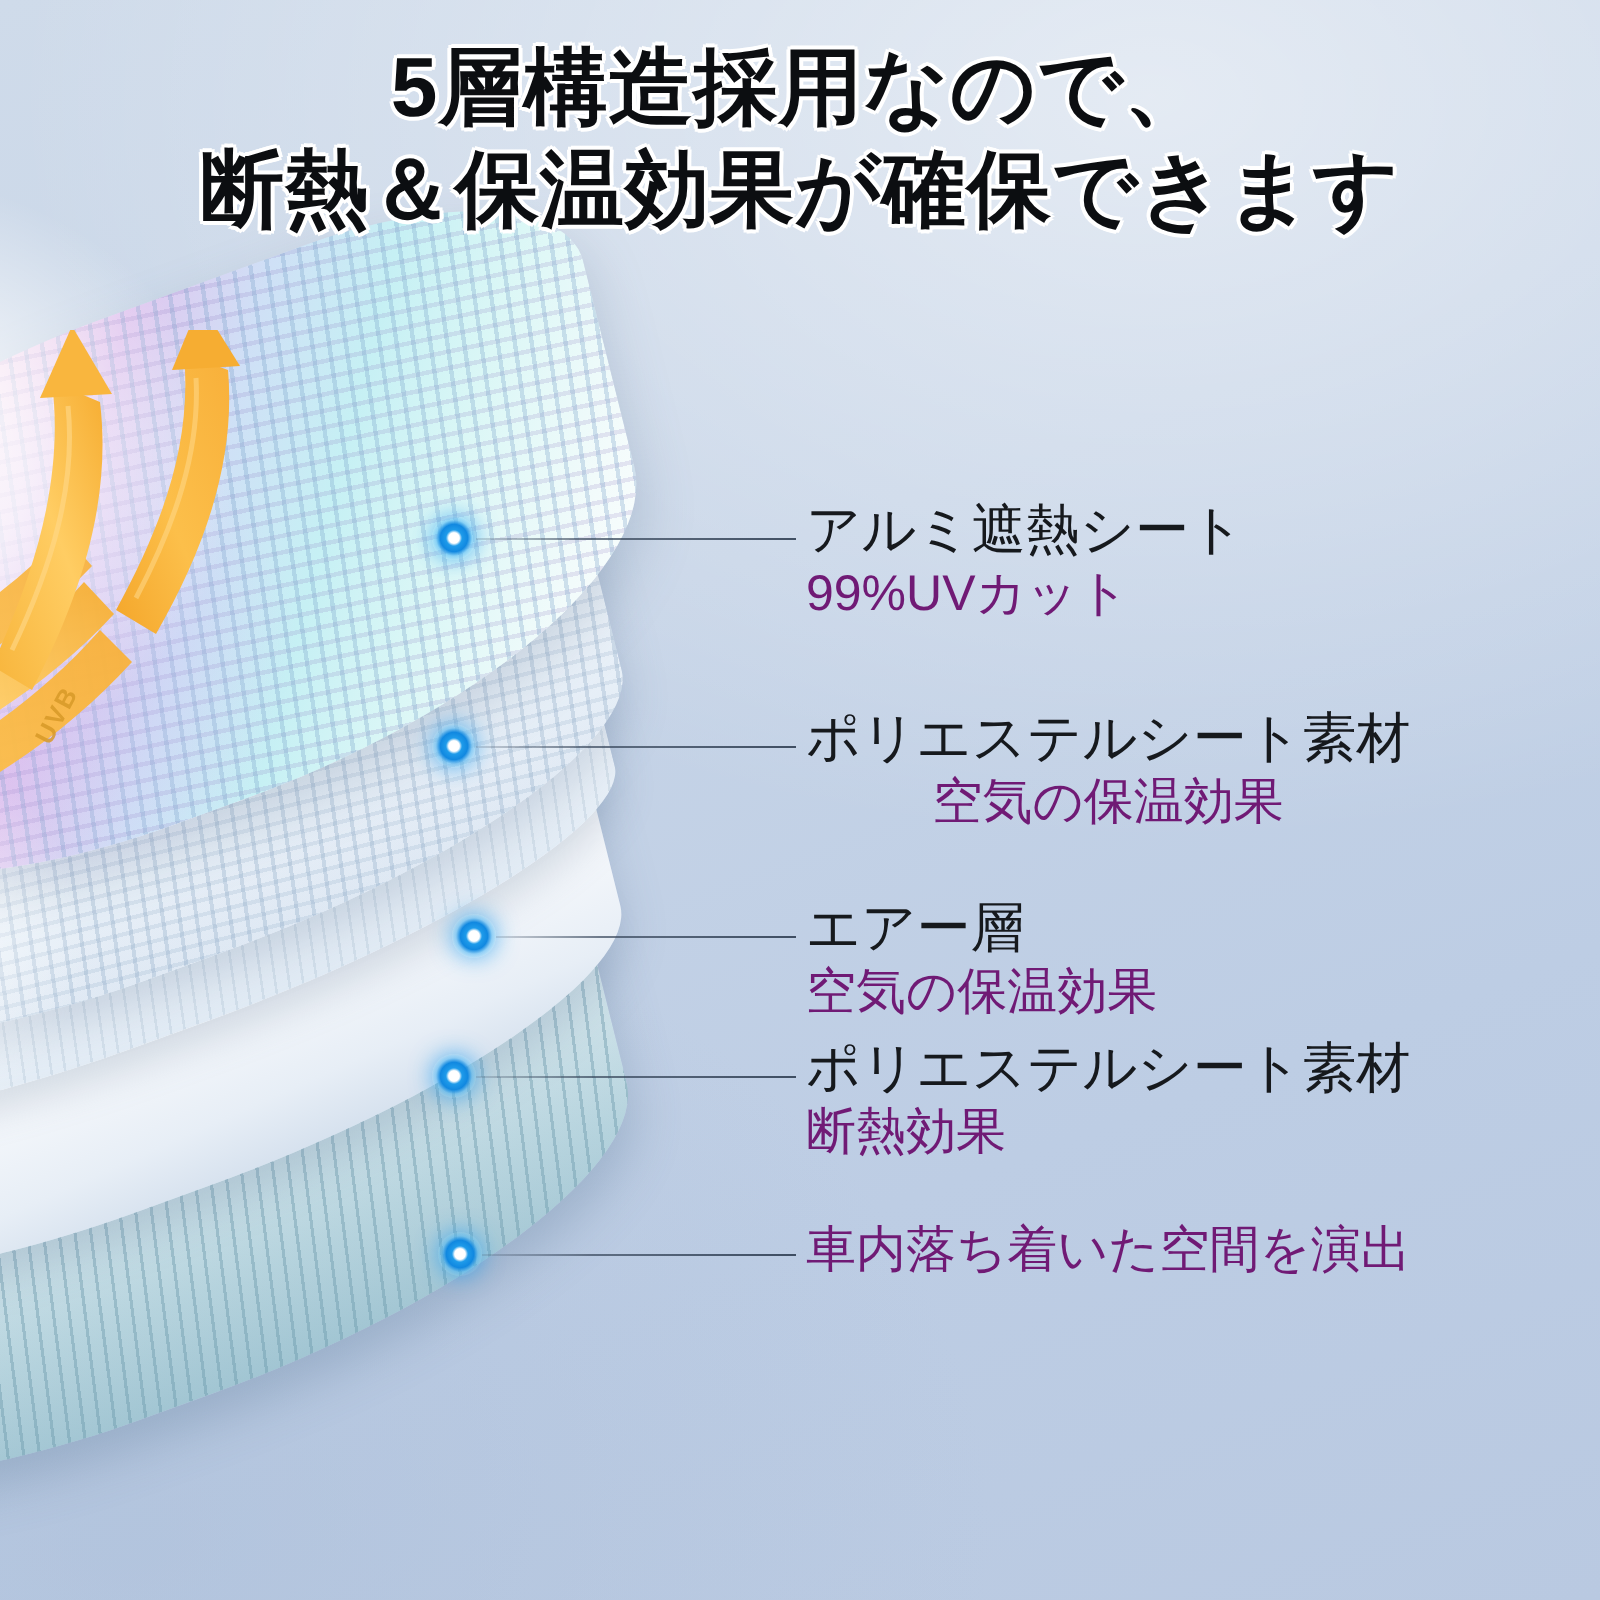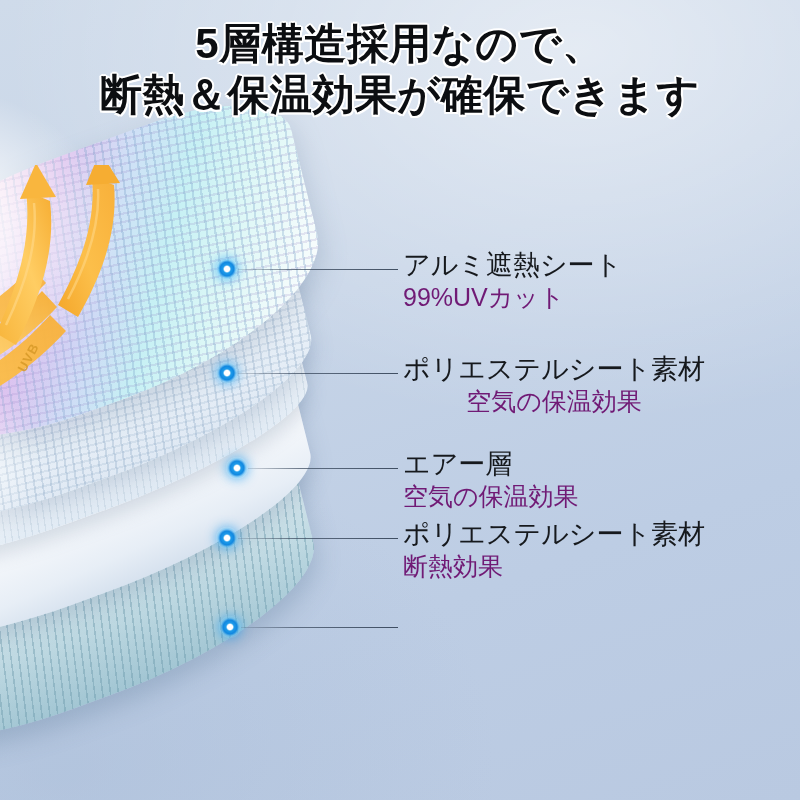--- a/index.html
+++ b/index.html
@@ -278,16 +278,17 @@
       </div>
       <div class="callout-dot" style="left: 227px; top: 538px;"></div>
       <div class="leader" style="left: 238px; top: 538px; width: 160px;"></div>
       <div class="label-group" style="left: 403px; top: 519px;">
         <div class="label-title">ポリエステルシート素材</div>
         <div class="label-sub">断熱効果</div>
       </div>
       <div class="callout-dot" style="left: 230px; top: 627px;"></div>
       <div class="leader" style="left: 241px; top: 627px; width: 157px;"></div>
       <div class="label-group" style="left: 403px; top: 608px;">
+        <div class="label-sub">車内落ち着いた空間を演出</div>
       </div>
     </div>
 
 </div>
 
 </body></html>

